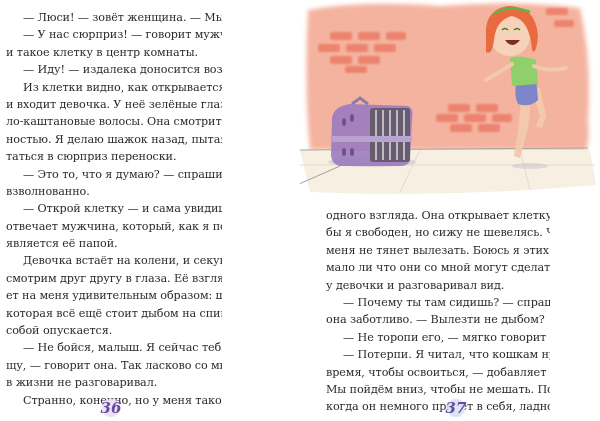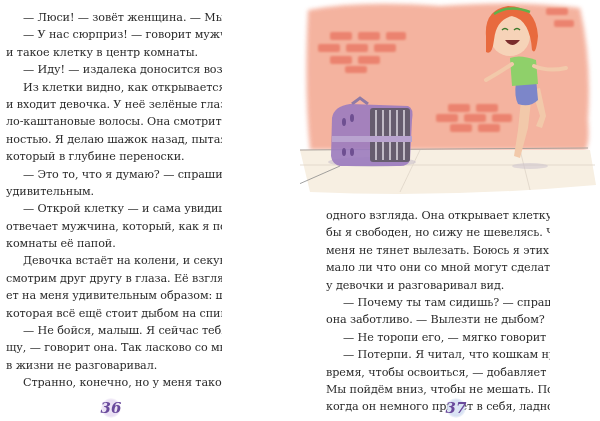--- a/index.html
+++ b/index.html
@@ -28,30 +28,31 @@
 <div class="page left-page">
   <div class="text-block" id="left-text">
       <span class="line indent last">— Люси! — зовёт женщина. — Мы дома!</span>
       <span class="line indent">— У нас сюрприз! — говорит мужчина</span>
       <span class="line last">и такое клетку в центр комнаты.</span>
       <span class="line indent">— Иду! — издалека доносится возбуждён-</span>
       <span class="line indent">Из клетки видно, как открывается дверь</span>
       <span class="line">и входит девочка. У неё зелёные глаза и свет-</span>
       <span class="line">ло-каштановые волосы. Она смотрит с неж-</span>
       <span class="line">ностью. Я делаю шажок назад, пытаясь спря-</span>
-      <span class="line last">который в глубине переноски.</span>
+      <span class="line last">таться в сюрприз переноски.</span>
       <span class="line indent">— Это то, что я думаю? — спрашивает она</span>
-      <span class="line last">удивительным.</span>
+      <span class="line last">взволнованно.</span>
       <span class="line indent">— Открой клетку — и сама увидишь, —</span>
       <span class="line">отвечает мужчина, который, как я понимаю,</span>
-      <span class="line last">комнаты её папой.</span>
+      <span class="line last">является её папой.</span>
       <span class="line indent">Девочка встаёт на колени, и секунду мы</span>
       <span class="line">смотрим друг другу в глаза. Её взгляд действу-</span>
       <span class="line">ет на меня удивительным образом: шёрстка,</span>
       <span class="line">которая всё ещё стоит дыбом на спине, сама</span>
+      <span class="line last">собой опускается.</span>
       <span class="line indent">— Не бойся, малыш. Я сейчас тебя выпу-</span>
       <span class="line">щу, — говорит она. Так ласково со мной никто</span>
       <span class="line last">в жизни не разговаривал.</span>
       <span class="line indent">Странно, конечно, но у меня такое ощуще-</span>
     </div>
   <div class="page-num">36</div>
 </div>
 
 <div class="page right-page">
   <svg class="illustration" viewBox="0 0 300 200">

